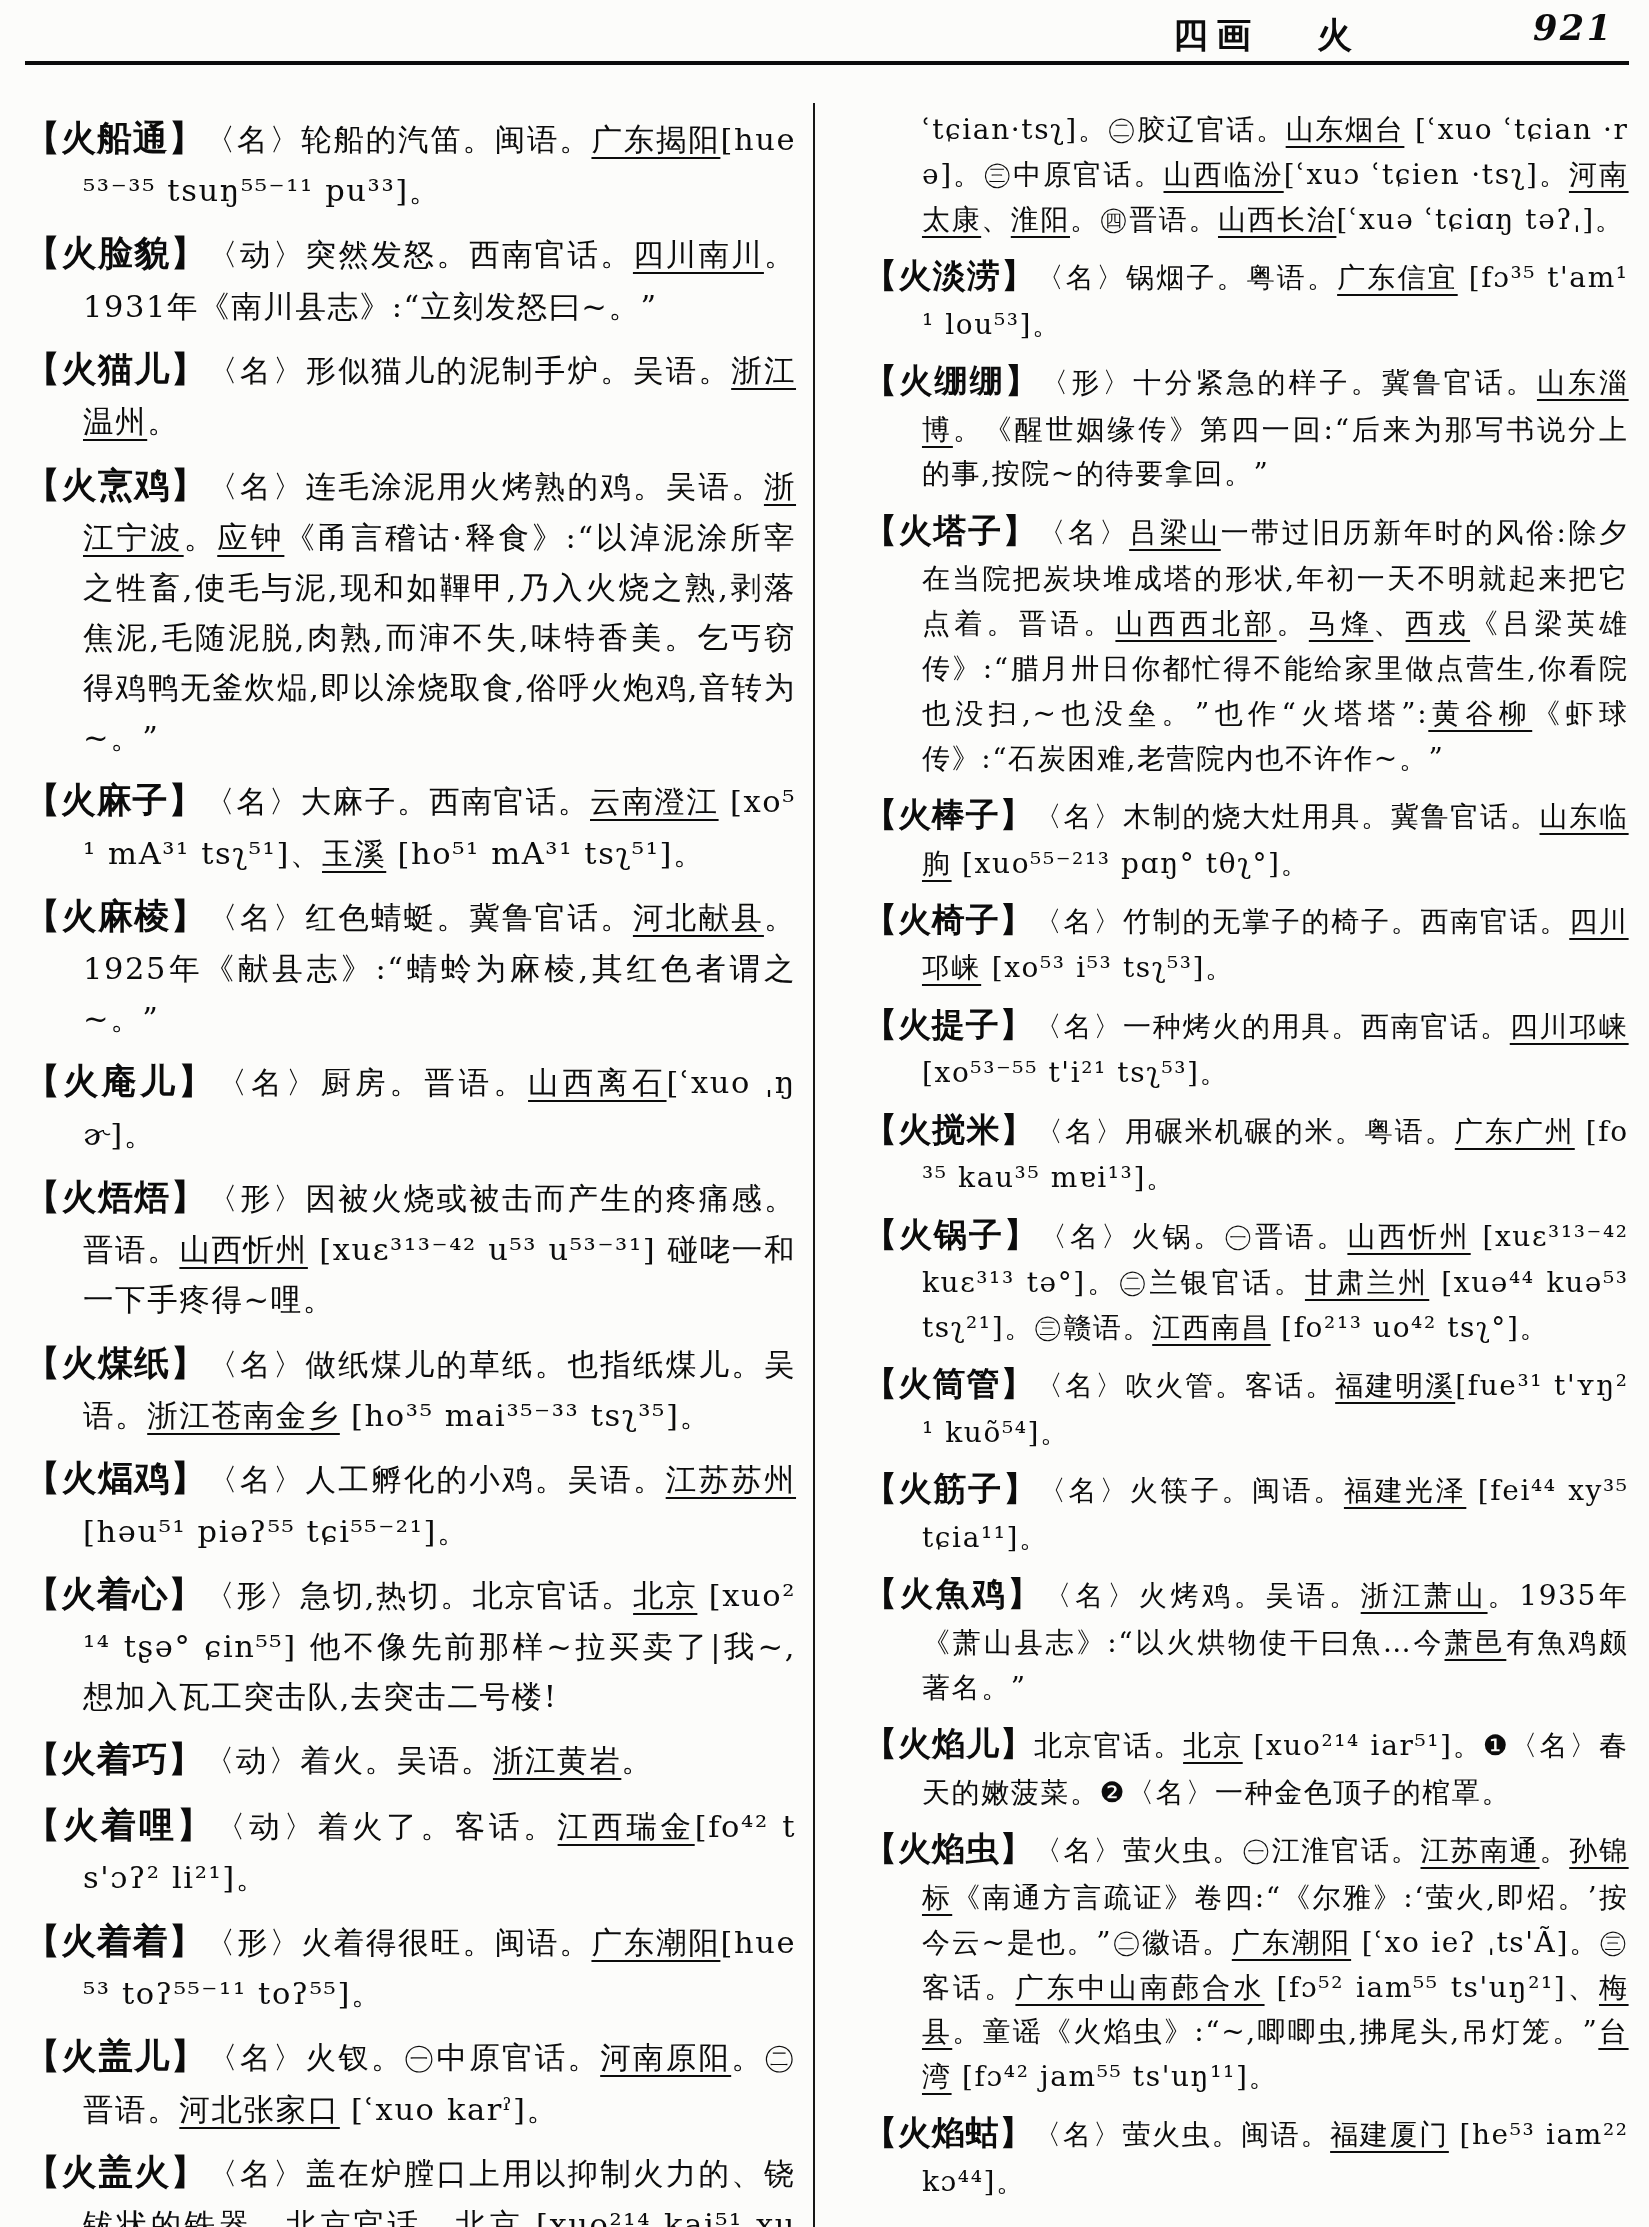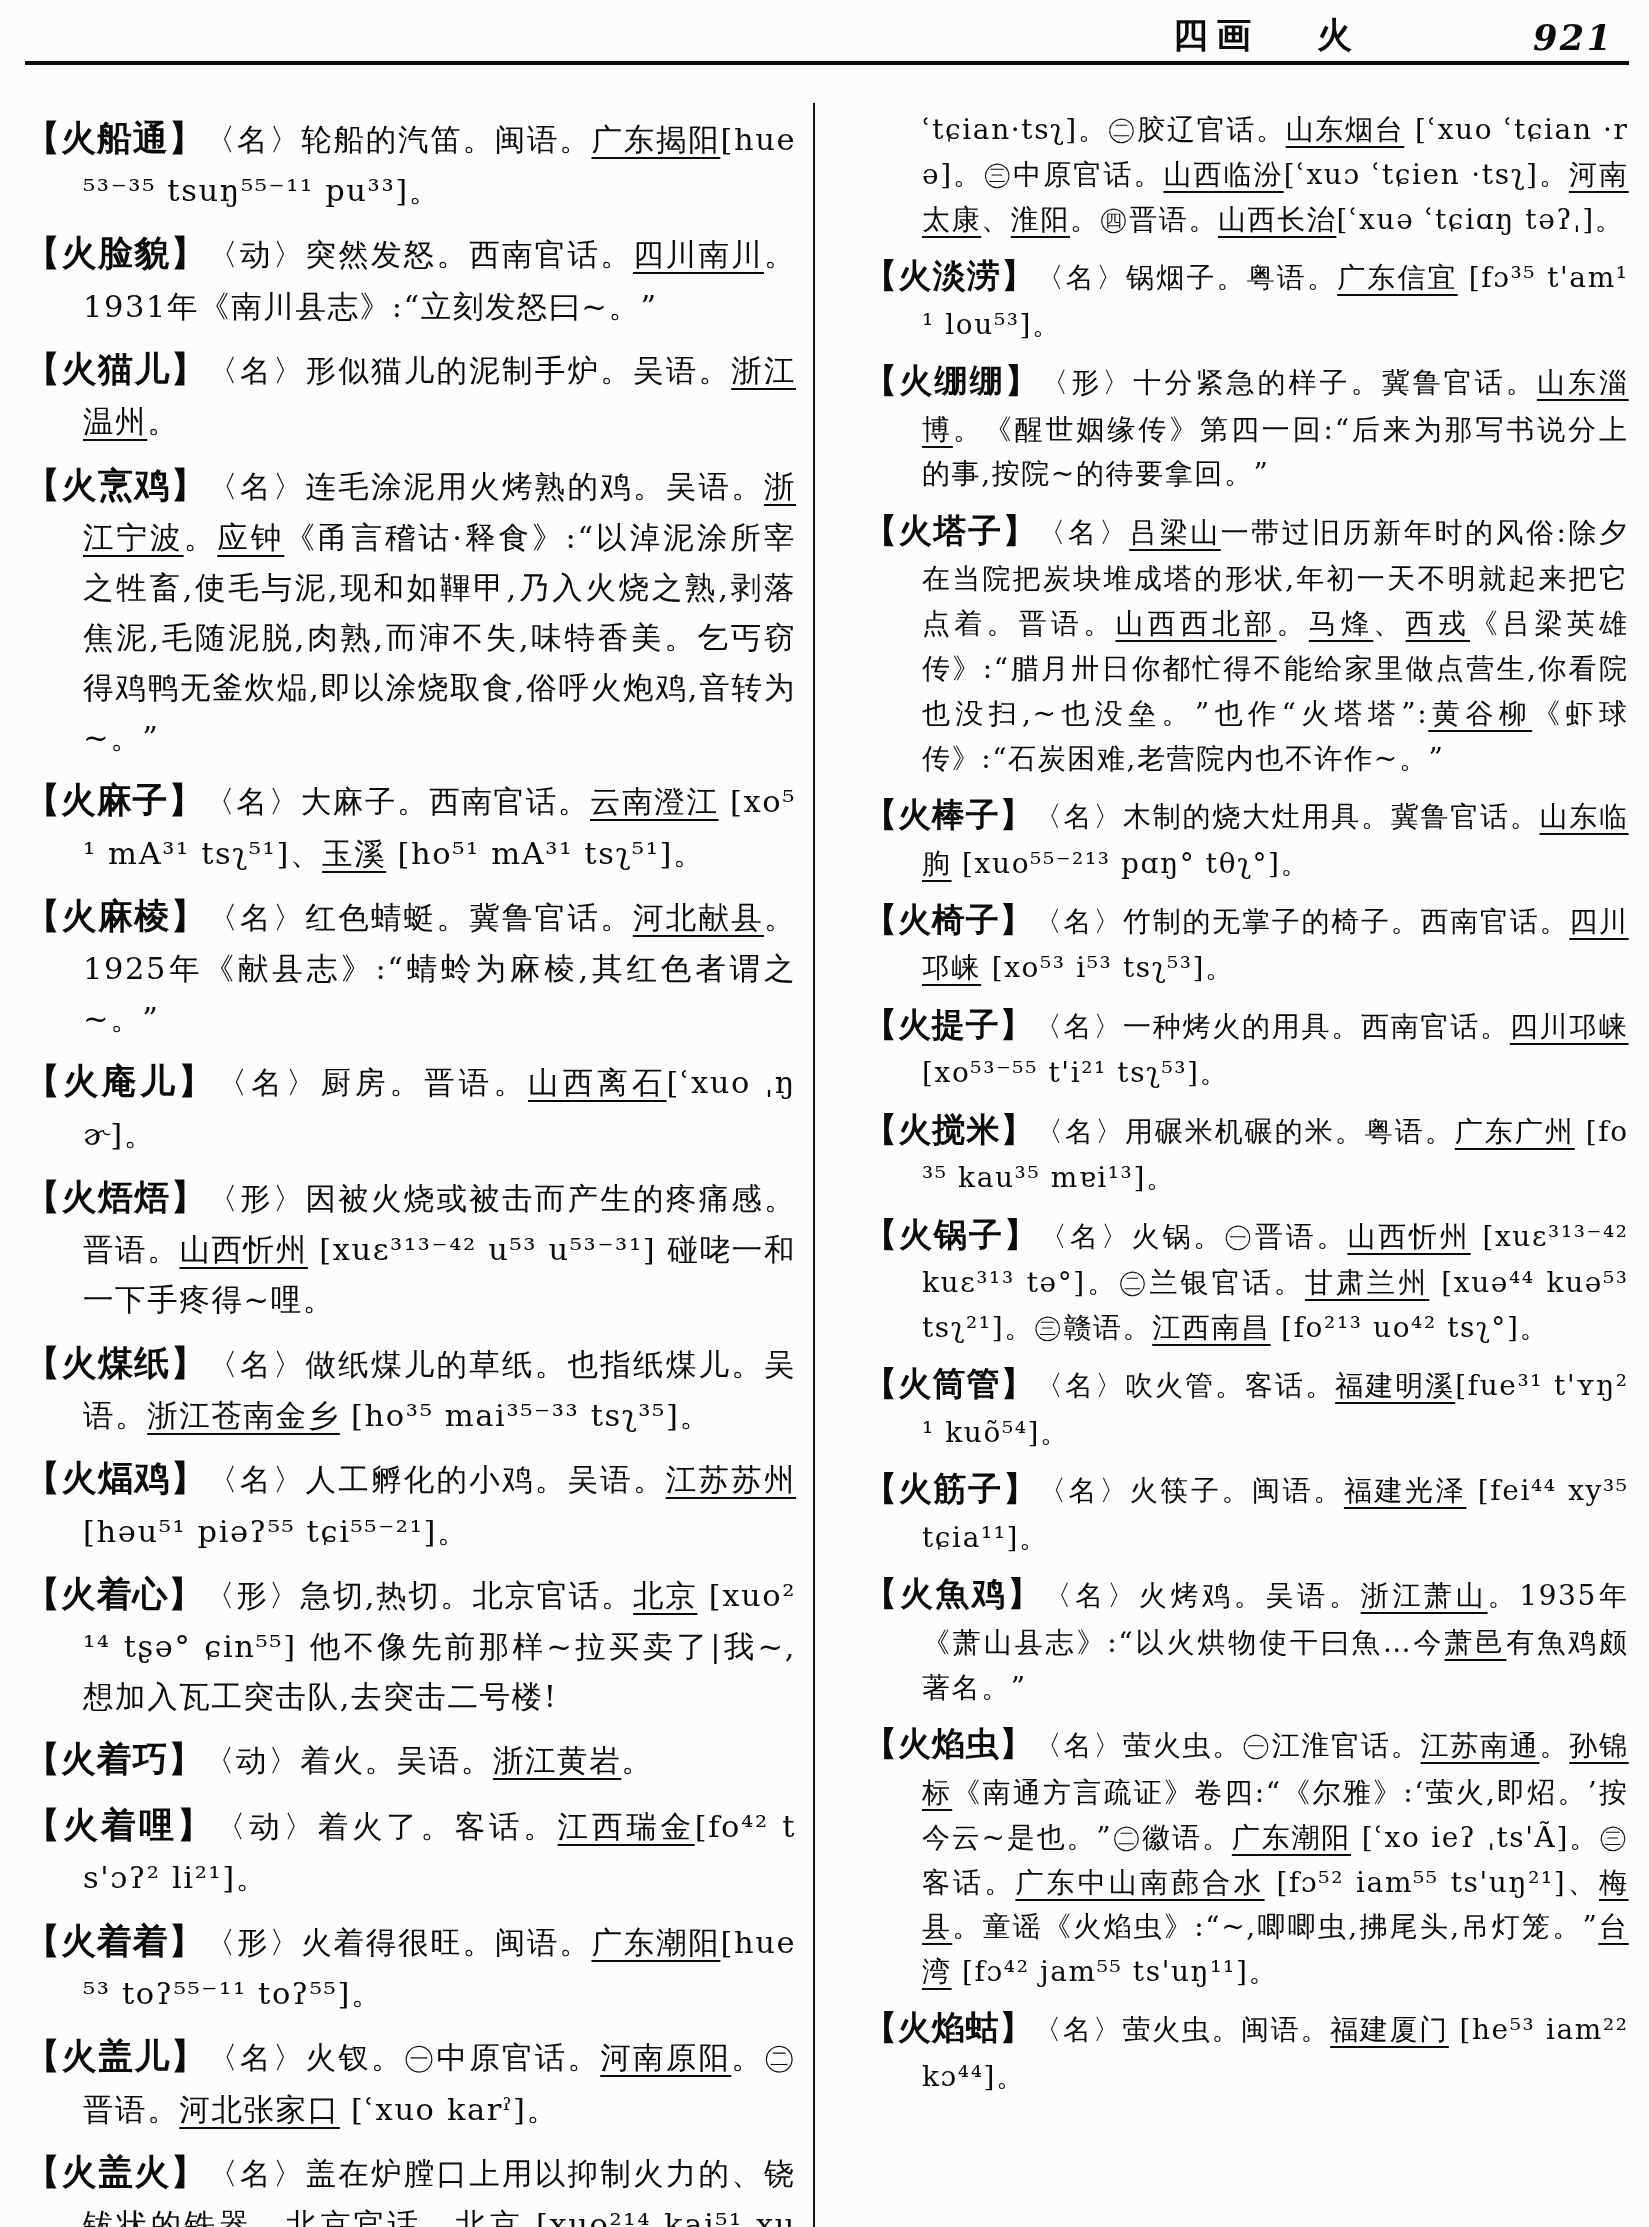--- a/index.html
+++ b/index.html
@@ -6,21 +6,21 @@
   body{
     width:1650px;height:2227px;
     background:#fcfcfa;color:#0c0c0c;
     font-family:"DejaVu Serif","Liberation Serif",serif;
     overflow:hidden;
   }
   .page{box-sizing:border-box;width:1650px;height:2227px;padding:6.6px 21.4px 0 25px;display:flex;flex-direction:column;gap:33px;}
   .header{position:relative;height:54px;flex:0 0 auto;border-bottom:4.1px solid #0c0c0c;}
   .hdr-sec{position:absolute;left:1148px;top:5px;font-size:35px;font-weight:bold;letter-spacing:8.2px;}
   .hdr-rad{position:absolute;left:1292px;top:5px;font-size:35px;font-weight:bold;}
-  .hdr-page{position:absolute;left:1508px;top:10px;font-size:35px;font-weight:bold;font-style:italic;letter-spacing:2.5px;}
+  .hdr-page{position:absolute;left:1508px;top:0;font-size:35px;font-weight:bold;font-style:italic;letter-spacing:2.5px;}
   .cols{flex:1 1 auto;display:flex;overflow:hidden;}
   .col{box-sizing:border-box;overflow:hidden;padding-top:3px;}
   .col-left{width:802px;padding-right:16.5px;}
   .divider{width:2.5px;background:#161616;margin-top:5px;}
   .col-right{width:799px;padding-left:20px;margin-left:29px;}
   .entry{
     margin:8.2px 0;
     text-align:justify;
     padding-left:58px;
     text-indent:-58px;
@@ -71,18 +71,19 @@
         <p class="entry"><b class="hw">【火绷绷】</b>〈形〉十分紧急的样子。冀鲁官话。<u>山东淄博</u>。《醒世姻缘传》第四一回:“后来为那写书说分上的事,按院~的待要拿回。”</p>
         <p class="entry"><b class="hw">【火塔子】</b>〈名〉<u>吕梁山</u>一带过旧历新年时的风俗:除夕在当院把炭块堆成塔的形状,年初一天不明就起来把它点着。晋语。<u>山西西北部</u>。<u>马烽</u>、<u>西戎</u>《吕梁英雄传》:“腊月卅日你都忙得不能给家里做点营生,你看院也没扫,~也没垒。”也作“火塔塔”:<u>黄谷柳</u>《虾球传》:“石炭困难,老营院内也不许作~。”</p>
         <p class="entry"><b class="hw">【火棒子】</b>〈名〉木制的烧大灶用具。冀鲁官话。<u>山东临朐</u> [xuo⁵⁵⁻²¹³ pɑŋ° tθʅ°]。</p>
         <p class="entry"><b class="hw">【火椅子】</b>〈名〉竹制的无掌子的椅子。西南官话。<u>四川邛崃</u> [xo⁵³ i⁵³ tsʅ⁵³]。</p>
         <p class="entry"><b class="hw">【火提子】</b>〈名〉一种烤火的用具。西南官话。<u>四川邛崃</u> [xo⁵³⁻⁵⁵ t'i²¹ tsʅ⁵³]。</p>
         <p class="entry"><b class="hw">【火搅米】</b>〈名〉用碾米机碾的米。粤语。<u>广东广州</u> [fo³⁵ kau³⁵ mɐi¹³]。</p>
         <p class="entry"><b class="hw">【火锅子】</b>〈名〉火锅。㊀晋语。<u>山西忻州</u> [xuɛ³¹³⁻⁴² kuɛ³¹³ tə°]。㊁兰银官话。<u>甘肃兰州</u> [xuə⁴⁴ kuə⁵³ tsʅ²¹]。㊂赣语。<u>江西南昌</u> [fo²¹³ uo⁴² tsʅ°]。</p>
         <p class="entry"><b class="hw">【火筒管】</b>〈名〉吹火管。客话。<u>福建明溪</u>[fue³¹ t'ʏŋ²¹ kuõ⁵⁴]。</p>
         <p class="entry"><b class="hw">【火筋子】</b>〈名〉火筷子。闽语。<u>福建光泽</u> [fei⁴⁴ xy³⁵ tɕia¹¹]。</p>
         <p class="entry"><b class="hw">【火魚鸡】</b>〈名〉火烤鸡。吴语。<u>浙江萧山</u>。1935年《萧山县志》:“以火烘物使干曰魚…今<u>萧邑</u>有魚鸡颇著名。”</p>
+        <p class="entry"><b class="hw">【火焰儿】</b>北京官话。<u>北京</u> [xuo²¹⁴ iar⁵¹]。❶〈名〉春天的嫩菠菜。❷〈名〉一种金色顶子的棺罩。</p>
         <p class="entry"><b class="hw">【火焰虫】</b>〈名〉萤火虫。㊀江淮官话。<u>江苏南通</u>。<u>孙锦标</u>《南通方言疏证》卷四:“《尔雅》:‘萤火,即炤。’按今云~是也。”㊁徽语。<u>广东潮阳</u> [ʿxo ieʔ ˌts'Ã]。㊂客话。<u>广东中山南蓢合水</u> [fɔ⁵² iam⁵⁵ ts'uŋ²¹]、<u>梅县</u>。童谣《火焰虫》:“~,唧唧虫,拂尾头,吊灯笼。”<u>台湾</u> [fɔ⁴² jam⁵⁵ ts'uŋ¹¹]。</p>
         <p class="entry"><b class="hw">【火焰蛄】</b>〈名〉萤火虫。闽语。<u>福建厦门</u> [he⁵³ iam²² kɔ⁴⁴]。</p>
       </div>
   </div>
 </div>
 
 
 </body></html>

